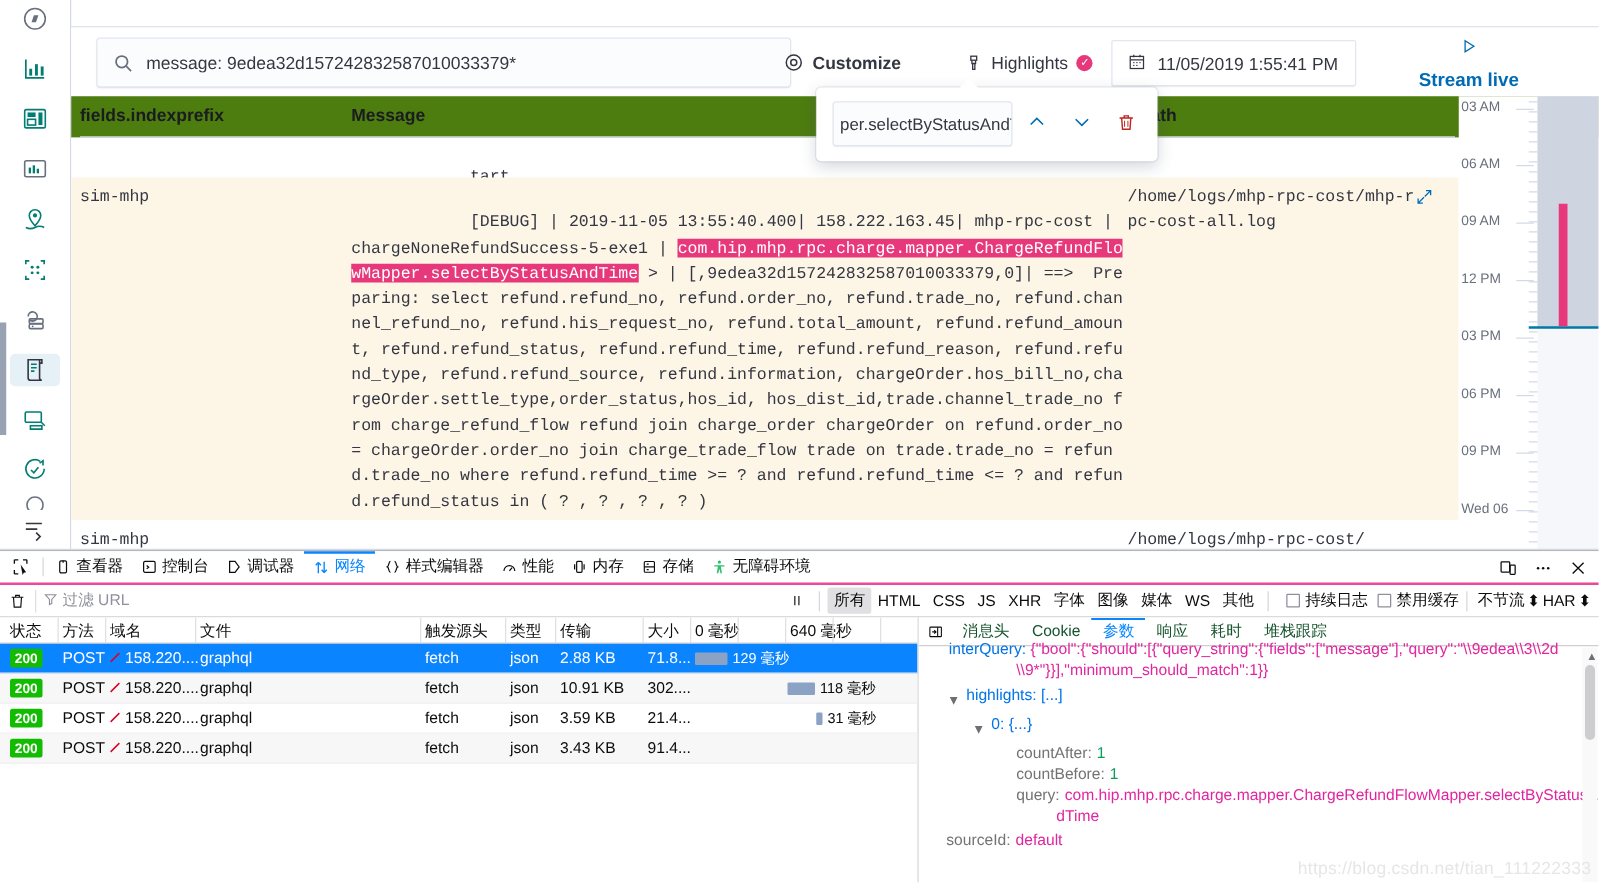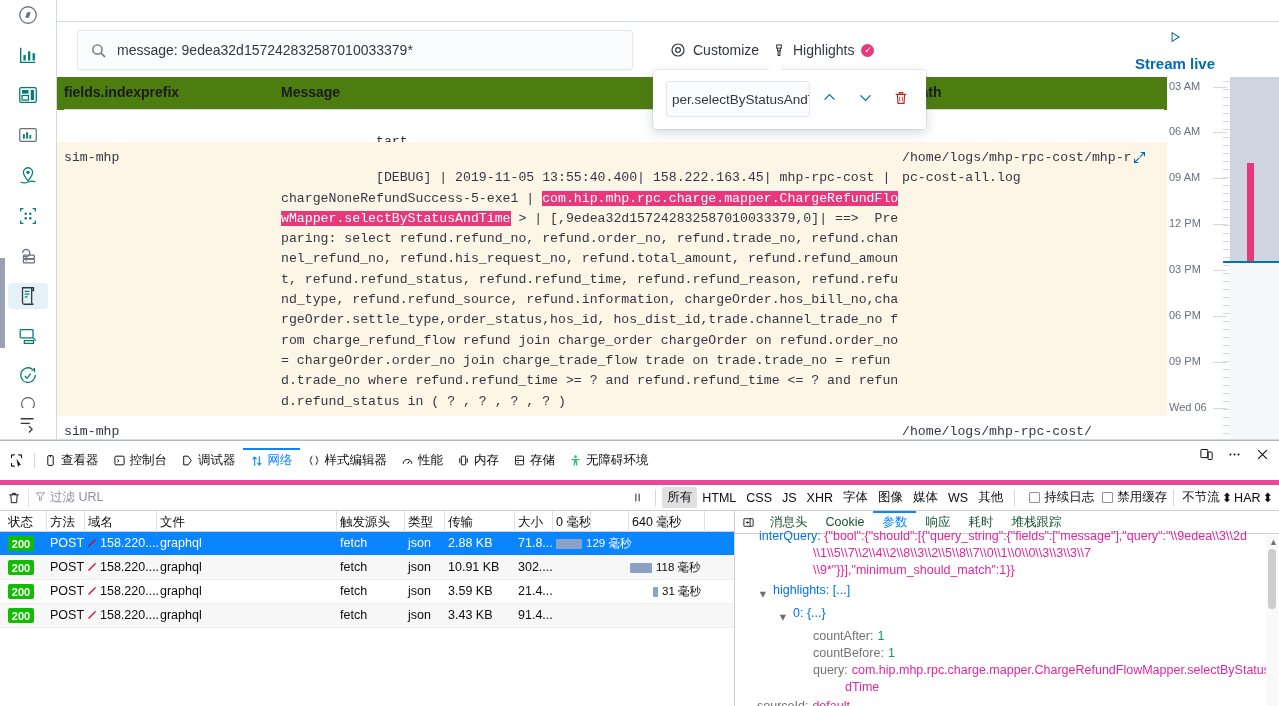--- a/index.html
+++ b/index.html
@@ -42,21 +42,21 @@
     box-shadow:0 1px 1px -1px rgba(152,162,179,.2), 0 1px 2px -1px rgba(152,162,179,.2);
   }
   .kb-search .mag { flex:0 0 auto; margin-right:10px; color:#69707d; display:flex; }
   .kb-search-text { font-size:14px; color:#343741; white-space:nowrap; overflow:hidden; }
 
   .kb-tool {
     position:absolute; display:flex; align-items:center; height:40px; top:8px;
     font-size:14px; color:#343741; gap:7px; white-space:nowrap;
   }
   .kb-tool .ti { display:flex; color:#343741; }
-  #tool-customize { left:613px; }
+  #tool-customize { left:570px;font-weight:bold; }
   #tool-highlights { left:715px; }
   .badge-check {
     width:13px; height:13px; border-radius:50%; background:#e7387b;
     display:flex; align-items:center; justify-content:center; color:#fff;
     font-size:9px; line-height:1;
   }
   .kb-datebox {
     position:absolute; left:832px; top:10px; height:37px; width:196px;
     border:1px solid #e3e6ef; background:#fff; border-radius:2px;
     display:flex; align-items:center; gap:9px; padding:0 12px; font-size:14px;
@@ -120,21 +120,21 @@
   .tl-track { position:absolute; left:63px; top:0; width:49px; height:363px; background:#f5f7fa; }
   .tl-sel { position:absolute; left:63px; top:0; width:49px; height:185px; background:#ced4e0; }
   .tl-bar { position:absolute; left:80px; top:86px; width:7px; height:98px; background:#e7387b; }
   .tl-now { position:absolute; left:56px; top:184px; width:56px; height:1.5px; background:#0079a5; }
 
   .kb-botline { position:absolute; left:0; top:439px; width:1279px; height:1px; background:#d3dae6; }
 
   
   .dt { position:absolute; left:0; top:440px; width:1279px; height:266px; background:#fff;
         border-top:1px solid #b6b6b6; font-size:12.5px; color:#0c0c0d; }
-  .dt-tabbar { position:relative; height:44px; border-bottom:5px solid #ec4899; display:flex; align-items:center; background:#fff; }
+  .dt-tabbar { position:relative; height:27px; border-bottom:2px solid #ec4899; display:flex; align-items:center; background:#fff; }
   .dt-pick { width:32px; height:26px; display:flex; align-items:center; justify-content:center; color:#0c0c0d; }
   .dt-sep { width:1px; height:15px; background:#d7d7db; margin:0 2px; }
   .dt-tab { height:26px; display:flex; align-items:center; gap:4px; padding:0 7px; color:#0c0c0d; white-space:nowrap; }
   .dt-tab.sel { color:#0a84ff; box-shadow:inset 0 2px 0 0 #0a84ff; }
   .dt-tab .ic { display:flex; align-items:center; }
   .dt-right { position:absolute; right:4px; top:0; height:26px; display:flex; align-items:center; gap:2px; }
   .dt-ribtn { width:26px; height:26px; display:flex; align-items:center; justify-content:center; color:#0c0c0d; }
 
   .dt-filterbar { position:relative; height:26px; border-bottom:1px solid #cfcfd1; display:flex; align-items:center; background:#fff; }
   .dt-trash { width:28px; height:25px; display:flex; align-items:center; justify-content:center; }
@@ -335,20 +335,30 @@
             <svg width="14" height="17" viewBox="0 0 24 24" fill="none" stroke="#343741" stroke-width="1.8">
                 <rect x="8" y="2.5" width="8" height="5.5"></rect>
                 <path d="M9.5 8v4.5h5V8"></path>
                 <path d="M10.5 12.5v8h3v-8"></path>
               </svg>
           </span>
           <span>Highlights</span>
           <span class="badge-check">✓</span>
         </div>
 
+        <div class="kb-datebox">
+          <span>
+            <svg width="15" height="15" viewBox="0 0 24 24" fill="none" stroke="#343741" stroke-width="1.6">
+                <rect x="3.5" y="5" width="17" height="15.5"></rect>
+                <path d="M3.5 9.5h17M8 3v3M16 3v3"></path>
+                <path d="M7 13h2M11 13h2M15 13h2M7 16.5h2M11 16.5h2" stroke-width="1.2"></path>
+              </svg>
+          </span>
+          <span>11/05/2019 1:55:41 PM</span>
+        </div>
 
         <div class="kb-stream">
           <span>
             <svg width="14" height="14" viewBox="0 0 24 24" fill="none" stroke="#006bb4" stroke-width="1.8">
                 <path d="M7 4.5l12 7.5-12 7.5z"></path>
               </svg>
           </span>
           <span>Stream live</span>
         </div>
       </div>
@@ -757,23 +767,20 @@
         <div class="pm-tree">
 
           <div class="tnode" style="margin-top:-9px">
             <span class="caret"></span>
             <span style="padding-left:12px">
               <span class="tkey">interQuery:</span>
               <span class="tval">{"bool":{"should":[{"query_string":{"fields":["message"],"query":"\\9edea\\3\\2d</span>
             </span>
           </div>
           <div class="tnode" style="padding-left:78px">
-            <span class="tval">\\1\\5\\7\\2\\4\\2\\8\\3\\2\\5\\8\\7\\0\\1\\0\\0\\3\\3\\3\\7</span>
-          </div>
-          <div class="tnode" style="padding-left:78px">
             <span class="tval">\\9*"}}],"minimum_should_match":1}}</span>
           </div>
 
           <div class="tnode" style="padding-left:22px; margin-top:3px">
             <span class="caret">▾</span>
             <span style="padding-left:4px">
               <span class="tkey">highlights:</span>
               <span class="tval plain">[...]</span>
             </span>
           </div>
@@ -805,16 +812,17 @@
             <span class="tkey teal">sourceId:</span>
             <span class="tval" style="margin-left:4px">default</span>
           </div>
         </div>
 
         <div class="pm-scroll">
           <div class="arrow">▲</div>
           <div class="thumb"></div>
         </div>
 
+        <div class="wm">https://blog.csdn.net/tian_111222333</div>
       </div>
     </div>
   </div>
 </div>
 
 </body></html>

